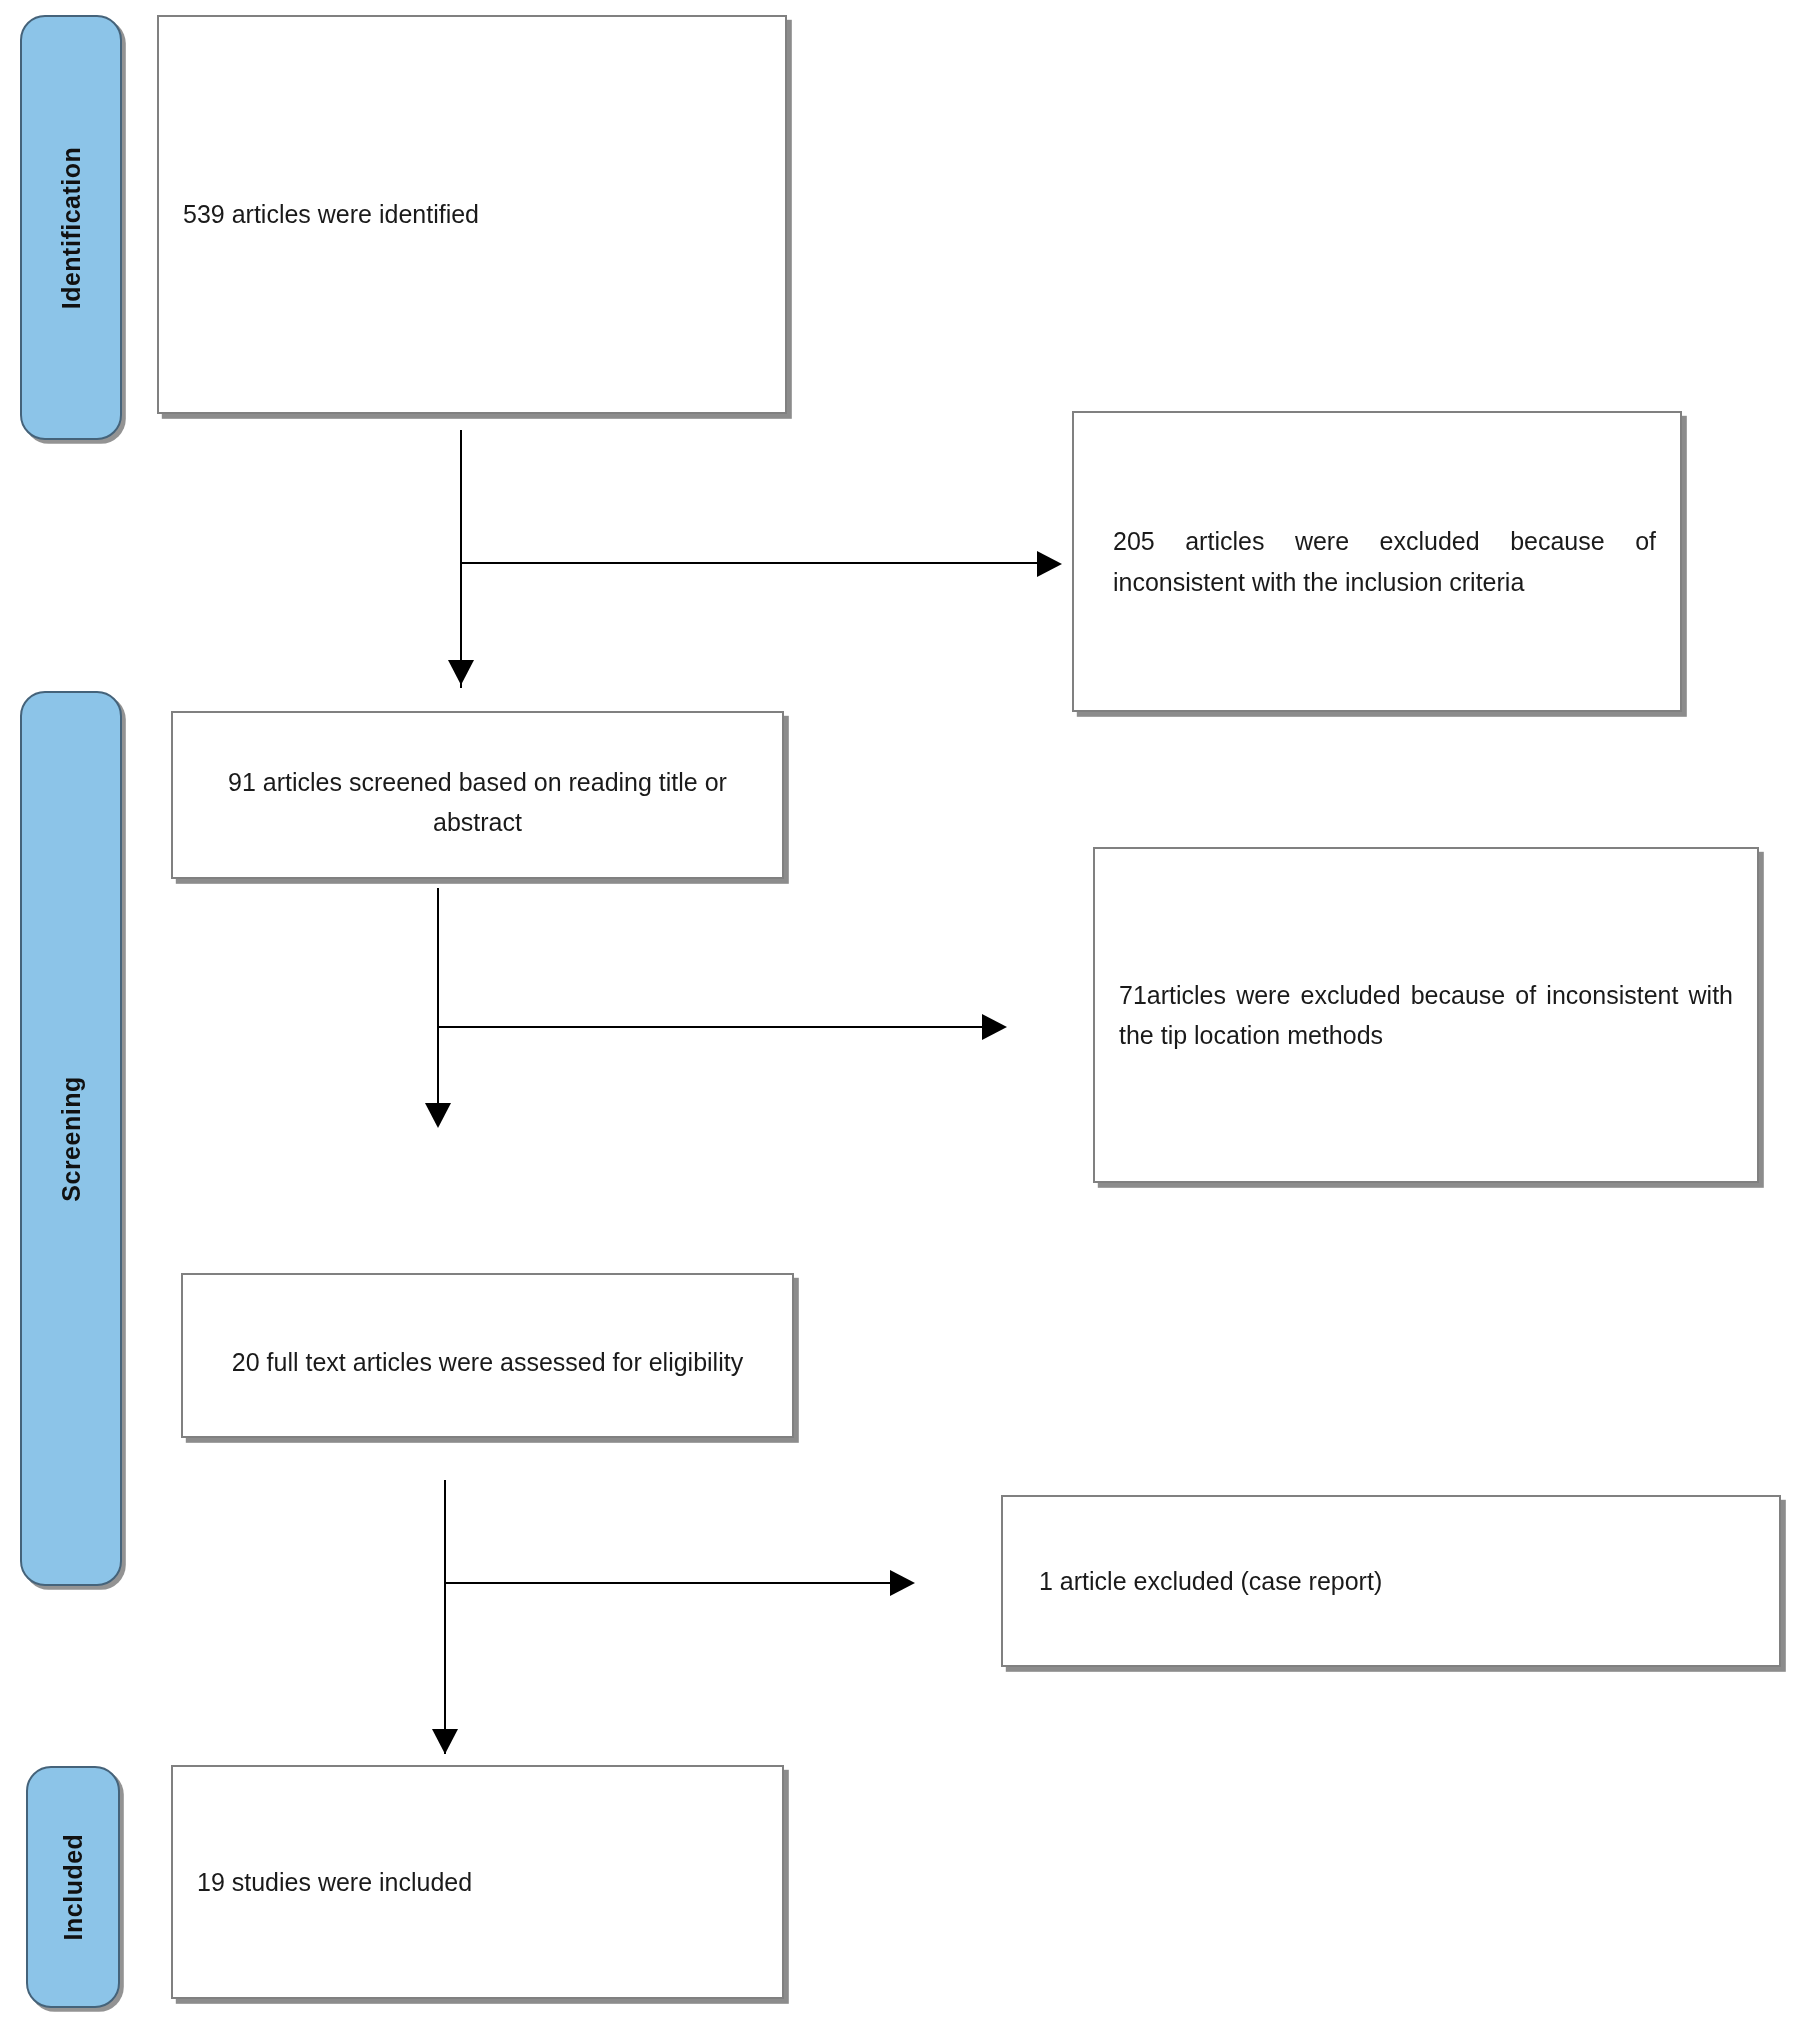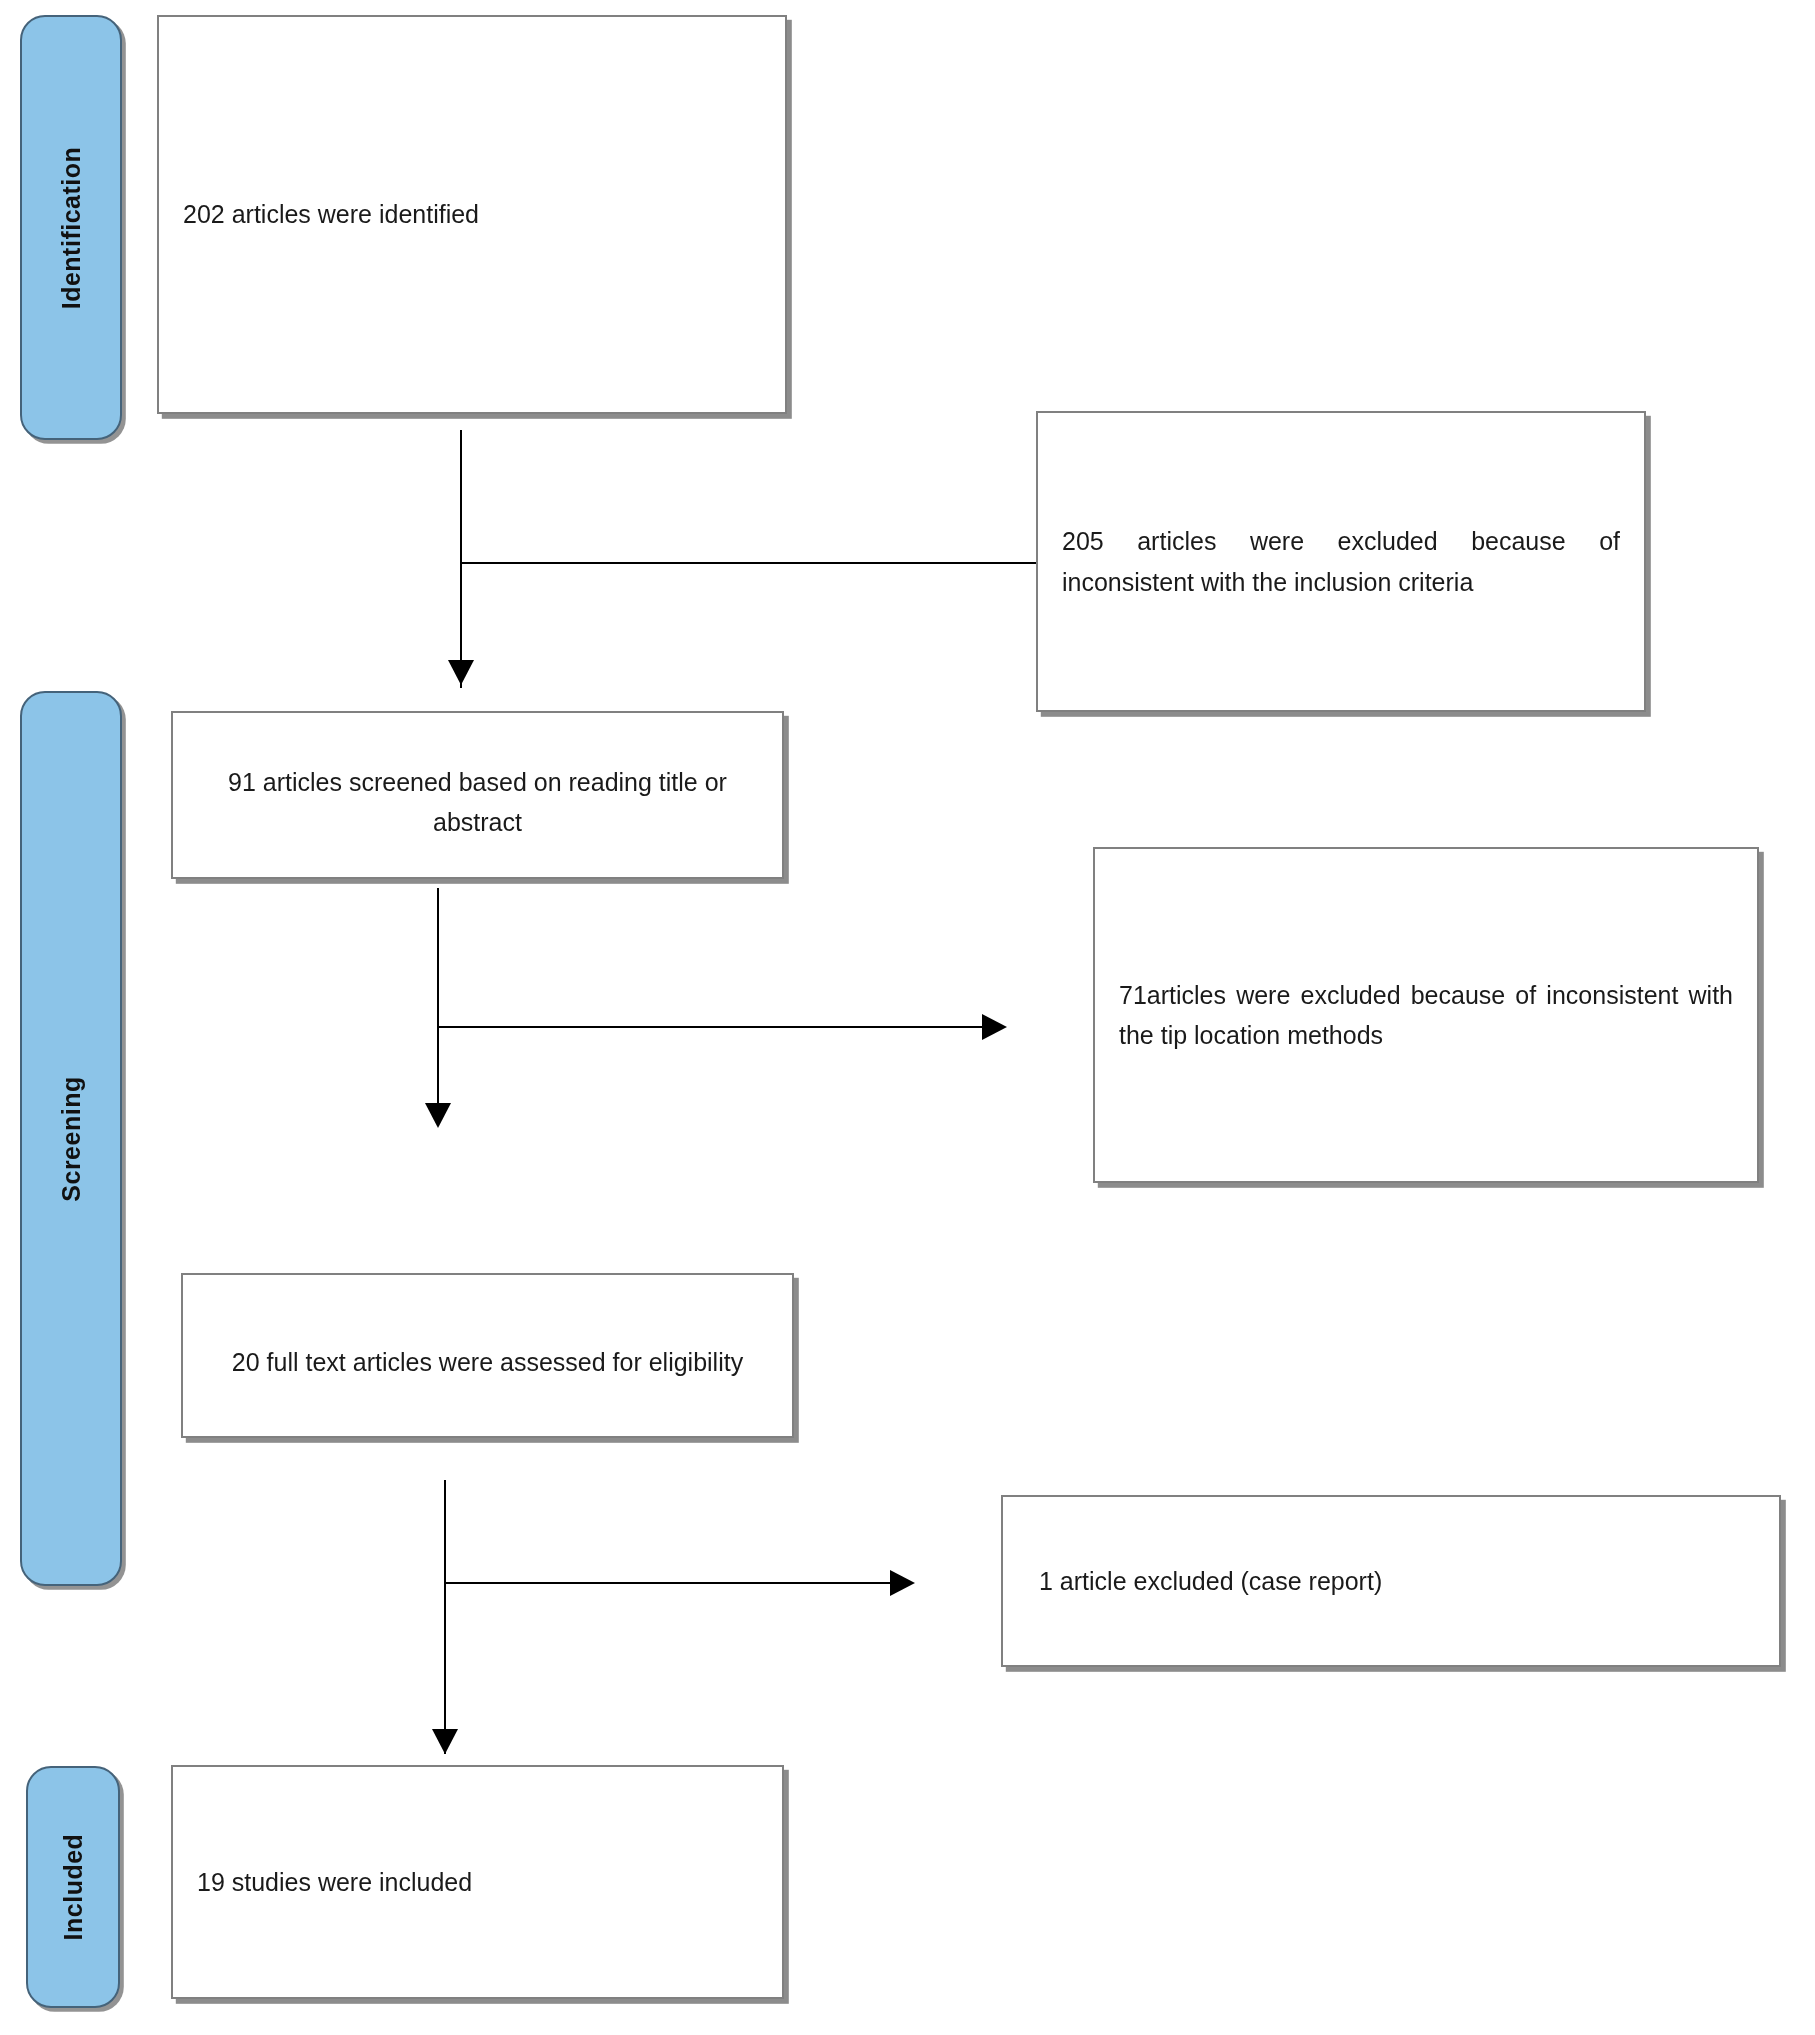--- a/index.html
+++ b/index.html
@@ -99,30 +99,30 @@
 
   <div class="stage-bar" style="left:20.4px; top:691px; width:102px; height:895px;">
     <span class="stage-label">Screening</span>
   </div>
 
   <div class="stage-bar" style="left:26px; top:1766px; width:94px; height:242px;">
     <span class="stage-label">Included</span>
   </div>
 
   <div class="flow-box" style="left:157px; top:15px; width:630px; height:399px;">
-    <div class="box-text left">202 articles were identified</div>
+    <div class="box-text left">539 articles were identified</div>
   </div>
 
   <div class="v-line" style="left:460px; top:430px; height:258px;"></div>
   <div class="arrow-down" style="left:448px; top:660px;"></div>
 
   <div class="h-line" style="left:461px; top:562px; width:578px;"></div>
   <div class="arrow-right" style="left:1037px; top:551px;"></div>
 
-  <div class="flow-box" style="left:1036px; top:411px; width:610px; height:301px;">
+  <div class="flow-box" style="left:1072px; top:411px; width:610px; height:301px;padding-left:15px;">
     <div class="box-text justify">205 articles were excluded because of inconsistent with the inclusion criteria</div>
   </div>
 
   <div class="flow-box" style="left:171px; top:711px; width:613px; height:168px;">
     <div class="box-text center">91 articles screened based    on reading title or abstract</div>
   </div>
 
   <div class="v-line" style="left:437px; top:888px; height:237px;"></div>
   <div class="arrow-down" style="left:425px; top:1103px;"></div>
 

